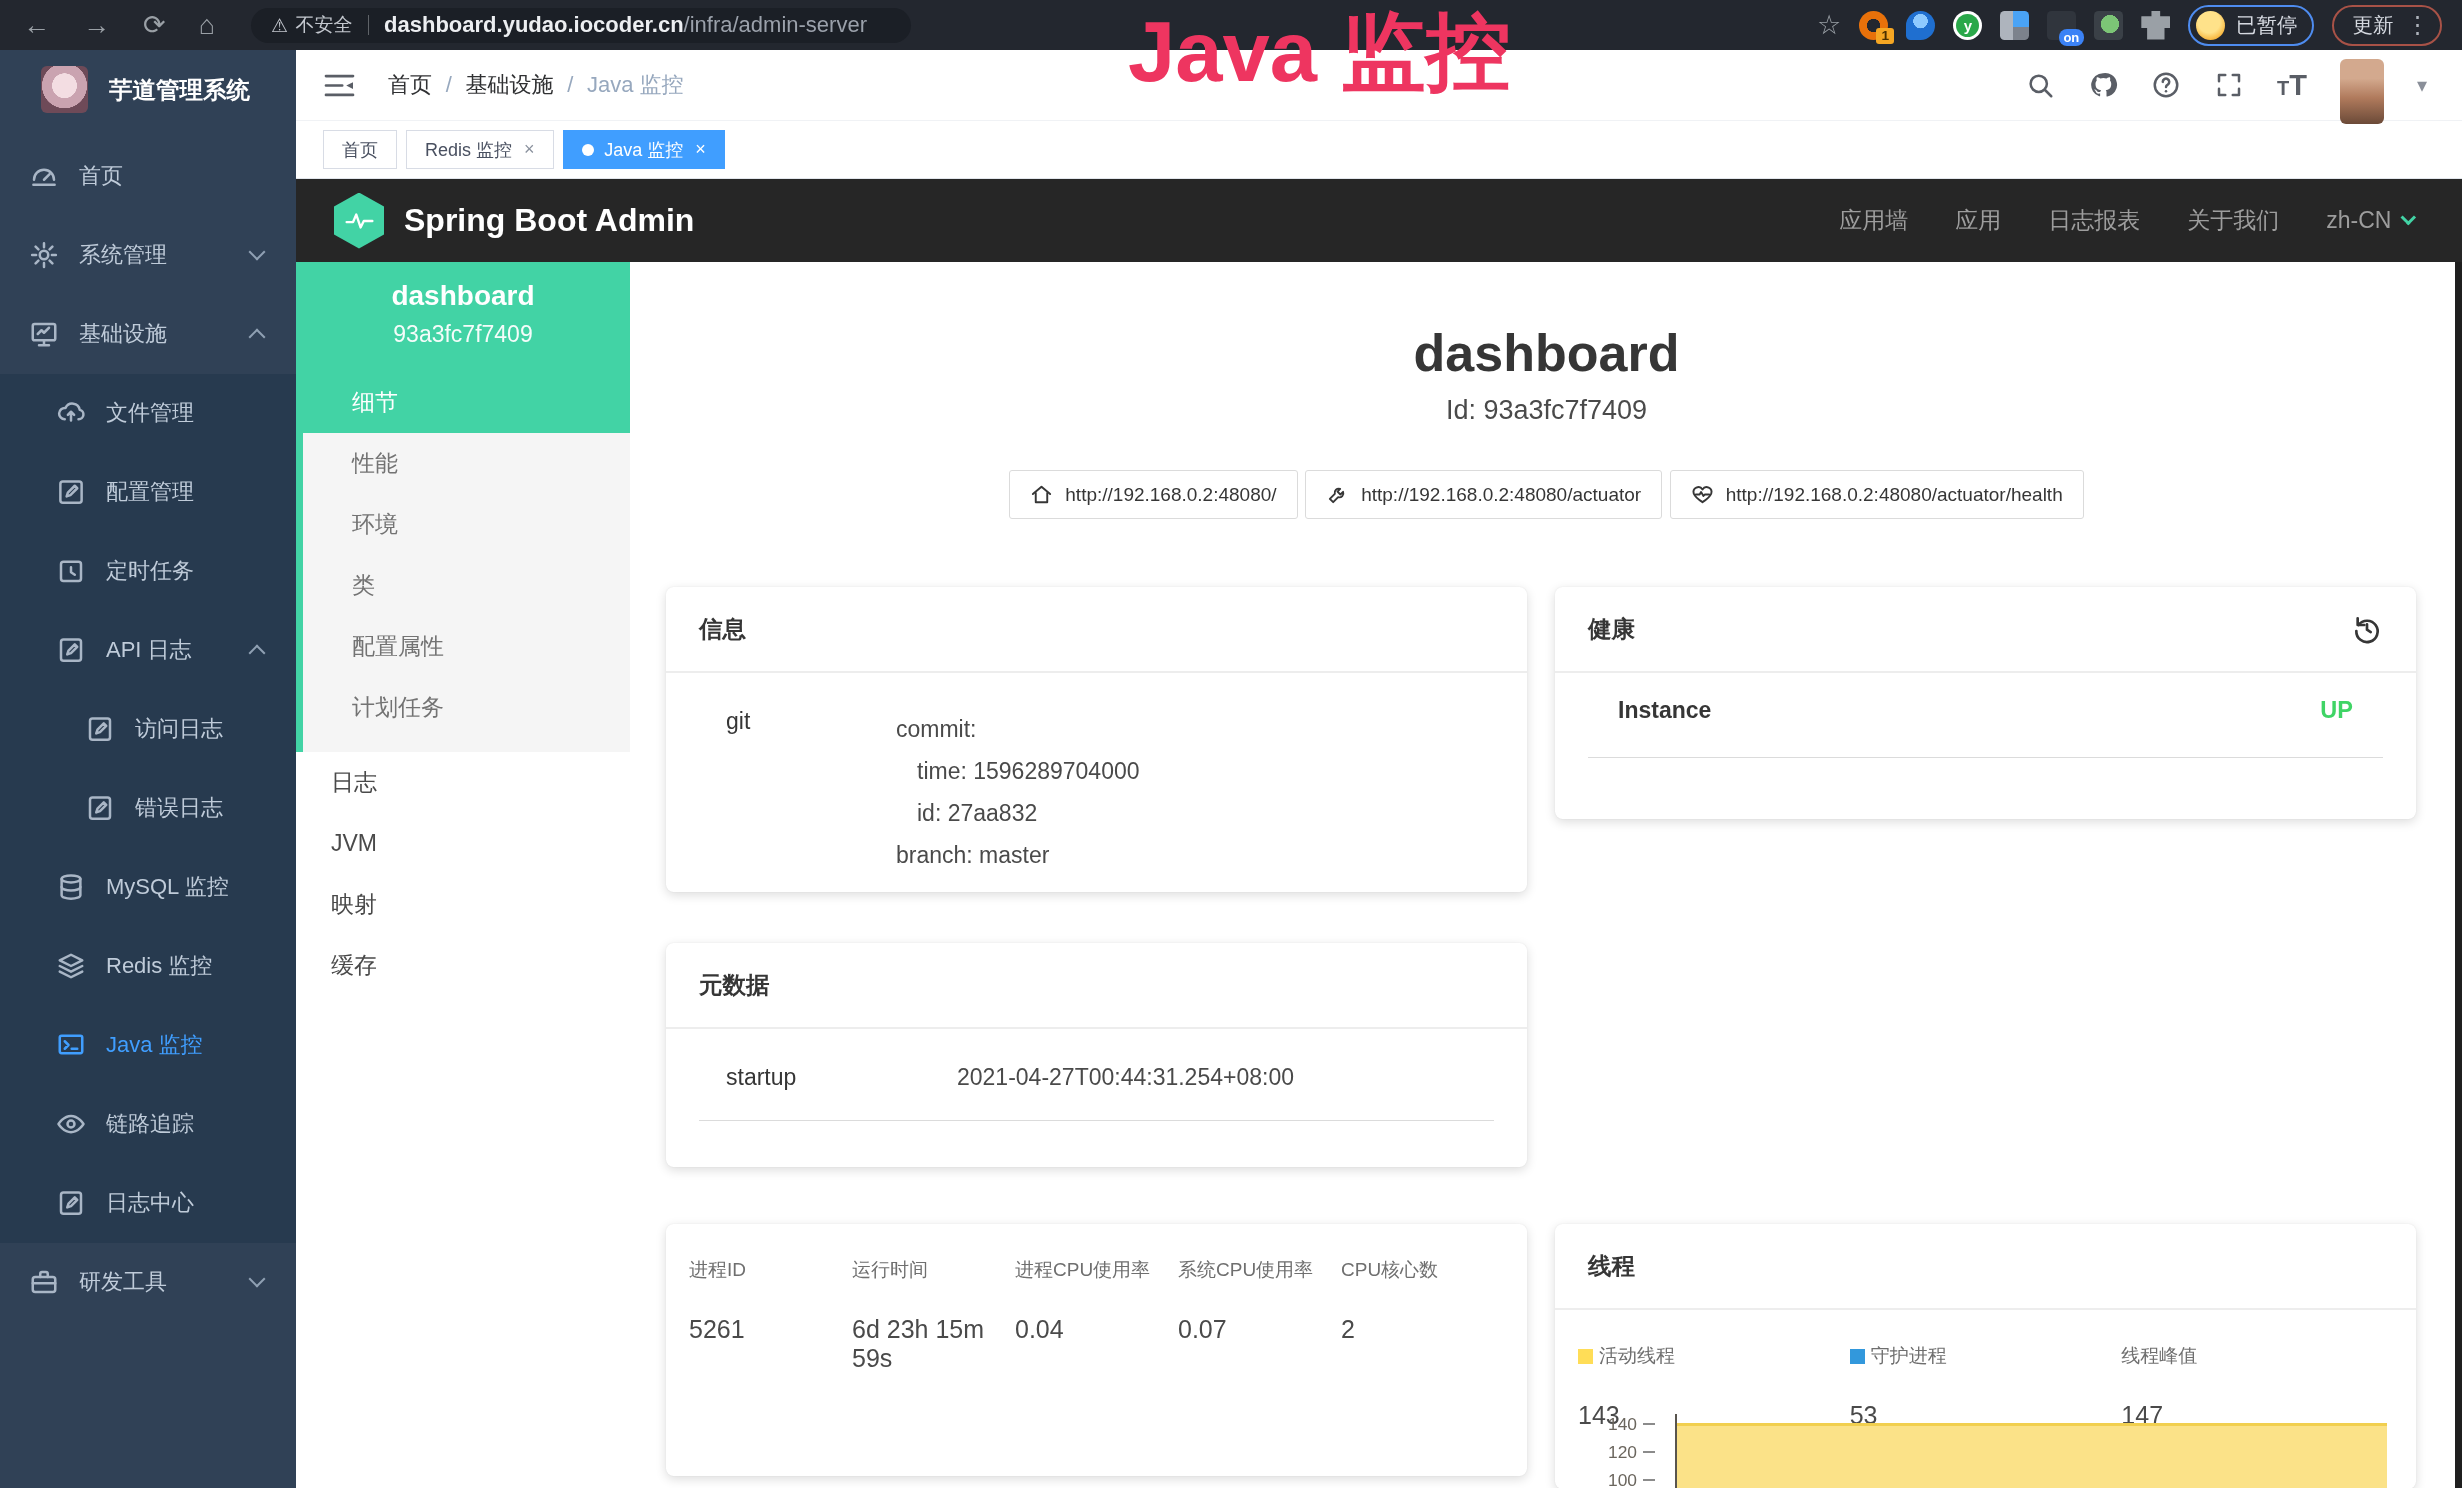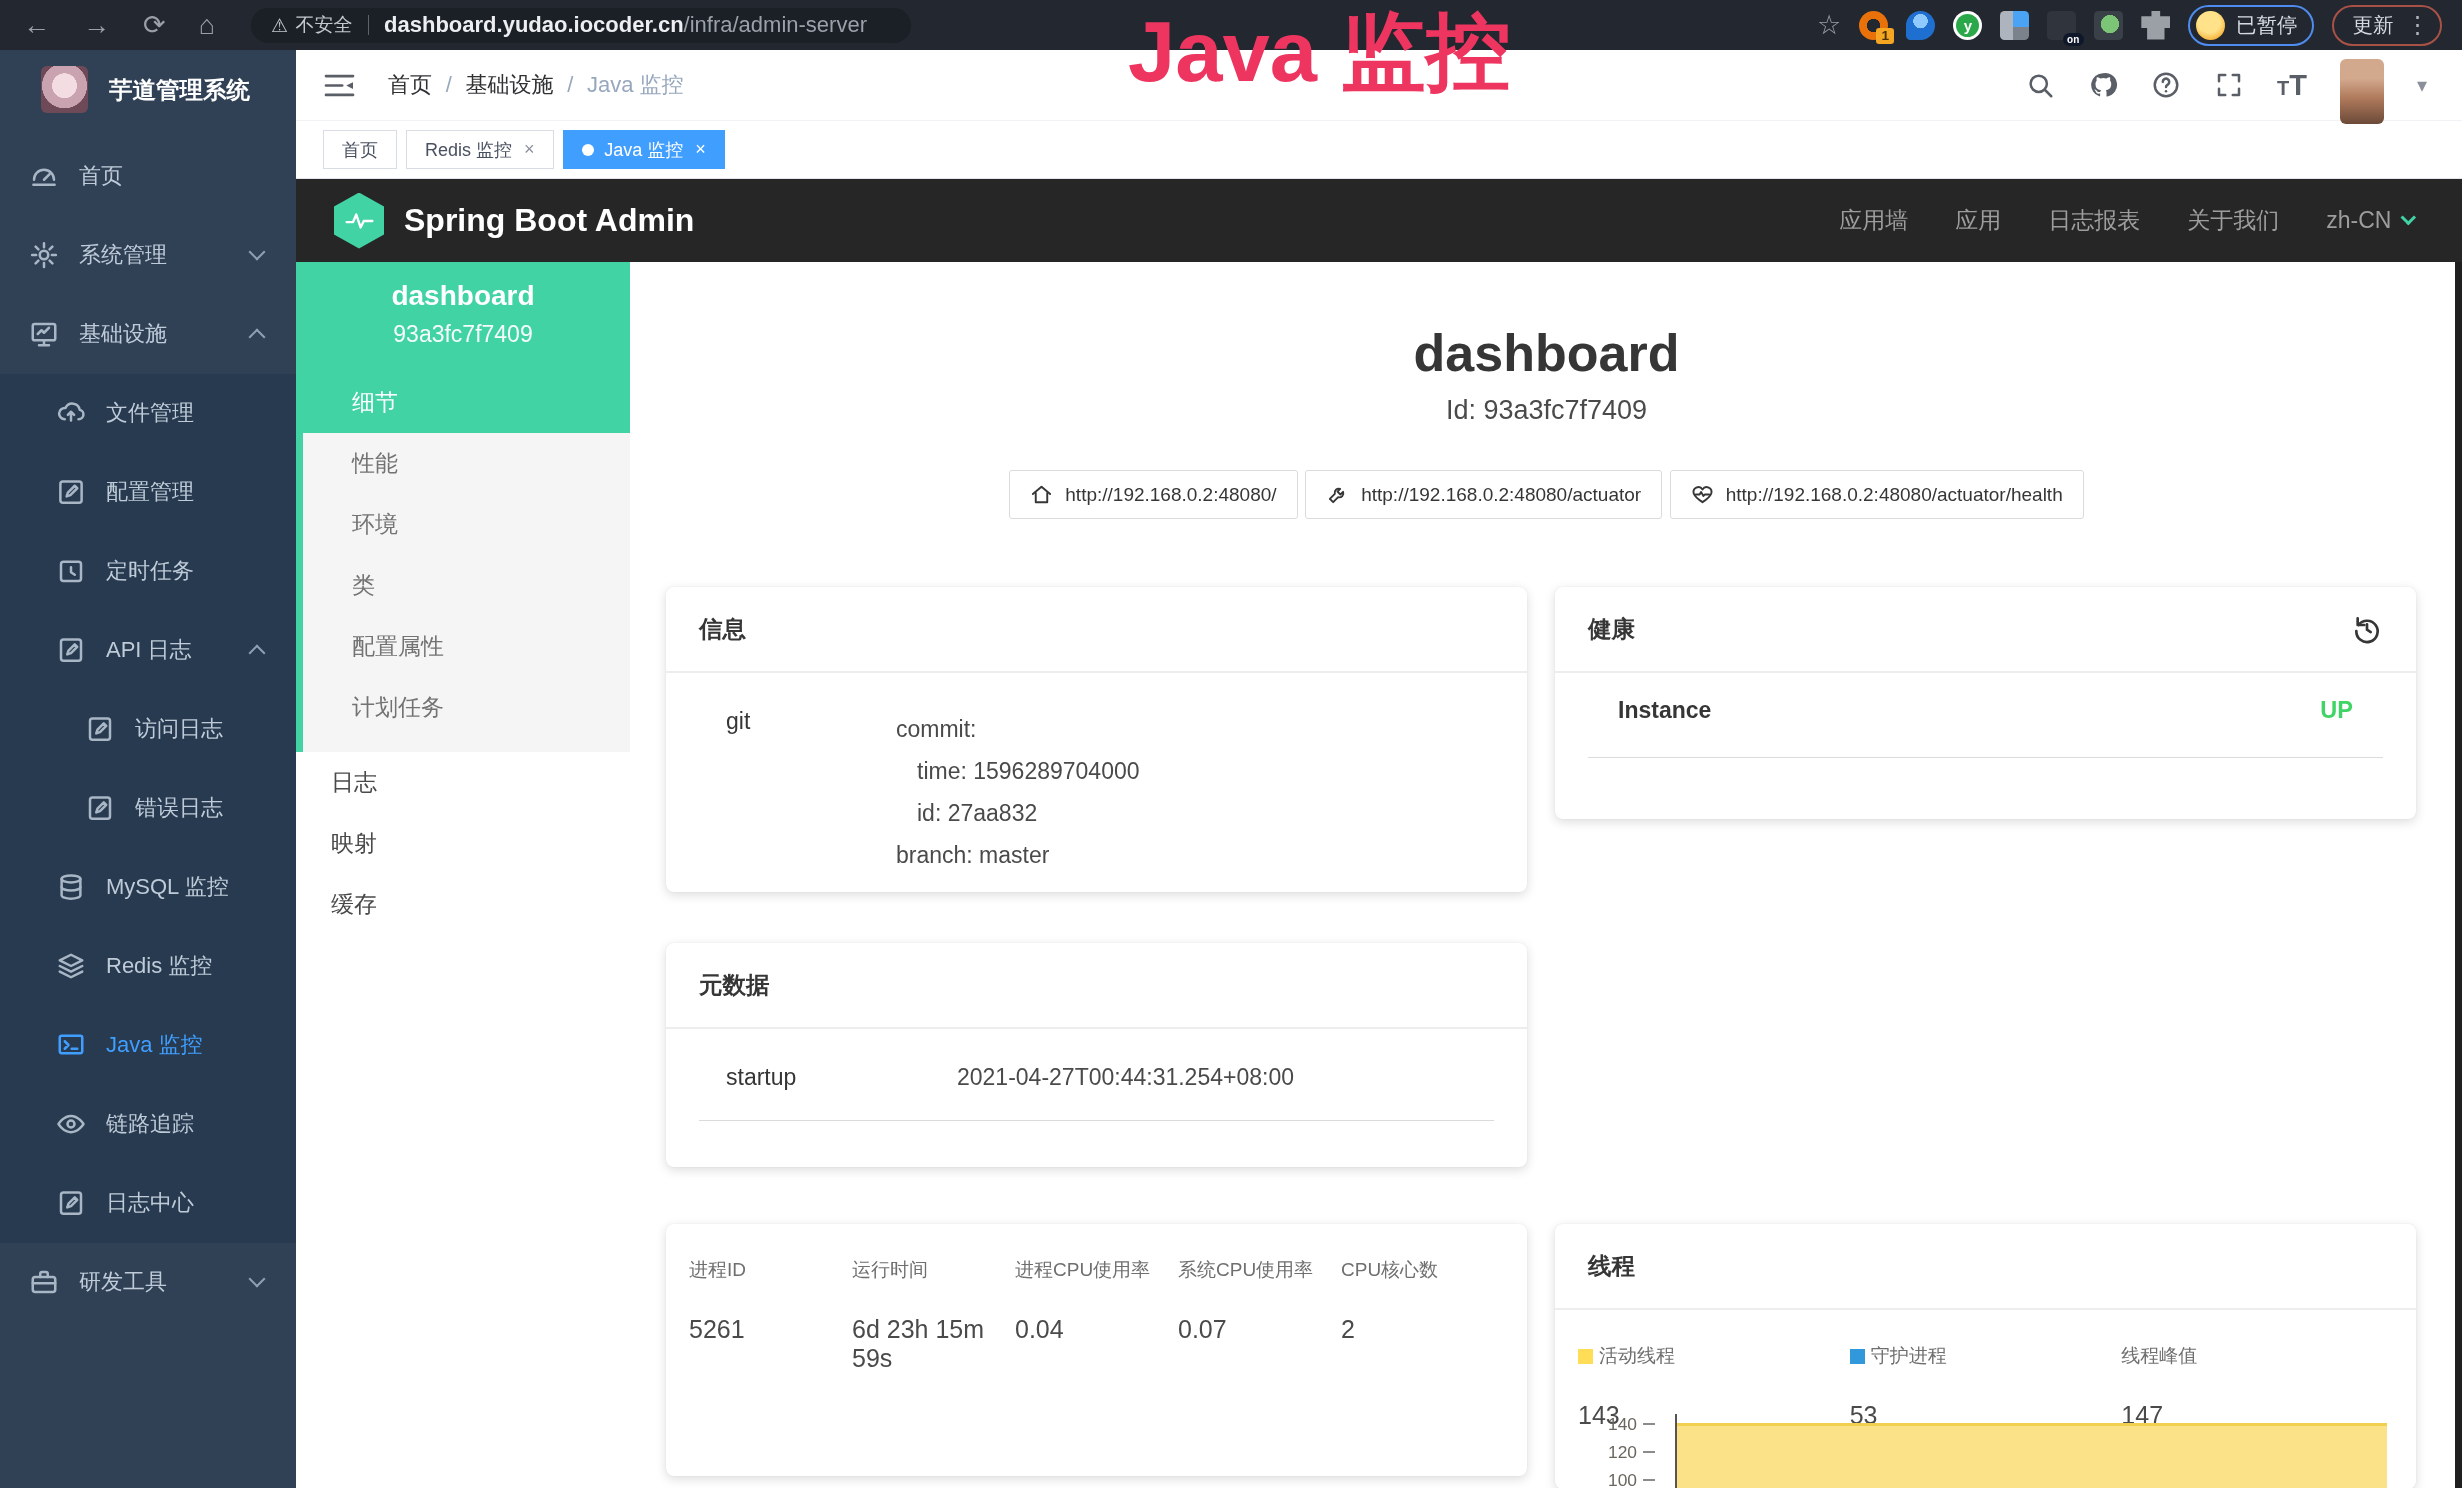--- a/index.html
+++ b/index.html
@@ -18,21 +18,21 @@
   .bright { position:absolute; right:20px; top:0; height:50px; display:flex; align-items:center; gap:18px; }
   .ext-star { color:#9aa0a6; font-size:27px; }
   .ext { width:29px; height:29px; border-radius:50%; position:relative; }
   .ext.e-orange { background:radial-gradient(circle at 50% 50%, #23272f 0 32%, #e8710a 33%); }
   .ext.e-orange .badge { position:absolute; right:-6px; bottom:-4.6px; background:#f5a623; color:#4a3000; font-size:13.7px; padding:0.8px 5.3px; border-radius:3px; font-weight:700; }
   .ext.e-pin { background:radial-gradient(circle at 50% 35%, #8ecaff 0 30%, #1f6fd0 31%); border-radius:50% 50% 50% 4.6px; }
   .ext.e-y { background:#fff; display:flex; align-items:center; justify-content:center; }
   .ext.e-y .core { width:23px; height:23px; border-radius:50%; background:#2aa84a; color:#fff; font-size:15px; font-weight:700; display:flex; align-items:center; justify-content:center; }
   .ext.e-grid { border-radius:4.6px; background:linear-gradient(90deg,#aeb4bd 0 45%, transparent 46%), linear-gradient(0deg,#7c828c 0 45%, transparent 46%), #4aa3f5; }
   .ext.e-on { border-radius:4.6px; background:#30353d; }
-  .ext.e-on .badge { position:absolute; right:-7.6px; bottom:-6px; background:#0f172a; color:#fff; font-size:10px; padding:0.8px 4.6px; border-radius:8px; font-weight:700; }
+  .ext.e-on .badge { position:absolute; right:-7.6px; bottom:-6px; background:#3b82f6; color:#fff; font-size:13px; padding:0.8px 4.6px; border-radius:8px; font-weight:700; }
   .ext.e-leaf { border-radius:4.6px; background:radial-gradient(circle at 55% 45%, #7cc576 0 40%, #3a4047 41%); }
   .ext.e-puzzle { border-radius:6px; background:#9aa0a6; clip-path:polygon(0 20%,35% 20%,35% 0,65% 0,65% 20%,100% 20%,100% 60%,80% 60%,80% 100%,20% 100%,20% 60%,0 60%); }
   .pill-paused { height:41px; border:2.3px solid #4e8cf0; border-radius:21px; display:flex; align-items:center; gap:10.6px; padding:0 15px 0 6px; }
   .pill-paused .face { width:29px; height:29px; border-radius:50%; background:radial-gradient(circle at 45% 38%, #ffe28a 0 45%, #f5a623 85%); }
   .pill-paused .txt { color:#d5d9e0; font-size:20.5px; }
   .pill-update { height:41px; border:2.3px solid #a85247; border-radius:21px; display:flex; align-items:center; gap:12px; padding:0 10.6px 0 18px; }
   .pill-update .txt { color:#d5d9e0; font-size:20.5px; }
   .pill-update .kebab { color:#aeb3bb; font-size:24px; letter-spacing:0; }
 
   
@@ -427,20 +427,21 @@
         </div>
         <div class="insights-group">
           <div class="ins-item active">细节</div>
           <div class="ins-item">性能</div>
           <div class="ins-item">环境</div>
           <div class="ins-item">类</div>
           <div class="ins-item">配置属性</div>
           <div class="ins-item">计划任务</div>
         </div>
         <div class="root-item">日志</div>
+        <div class="root-item">JVM</div>
         <div class="root-item">映射</div>
         <div class="root-item">缓存</div>
       </div>
 
       <div class="sba-main">
         <div class="app-title">dashboard</div>
         <div class="app-id">Id: 93a3fc7f7409</div>
         <div class="links-row">
           <span class="link-box">
             <svg viewBox="0 0 24 24">

